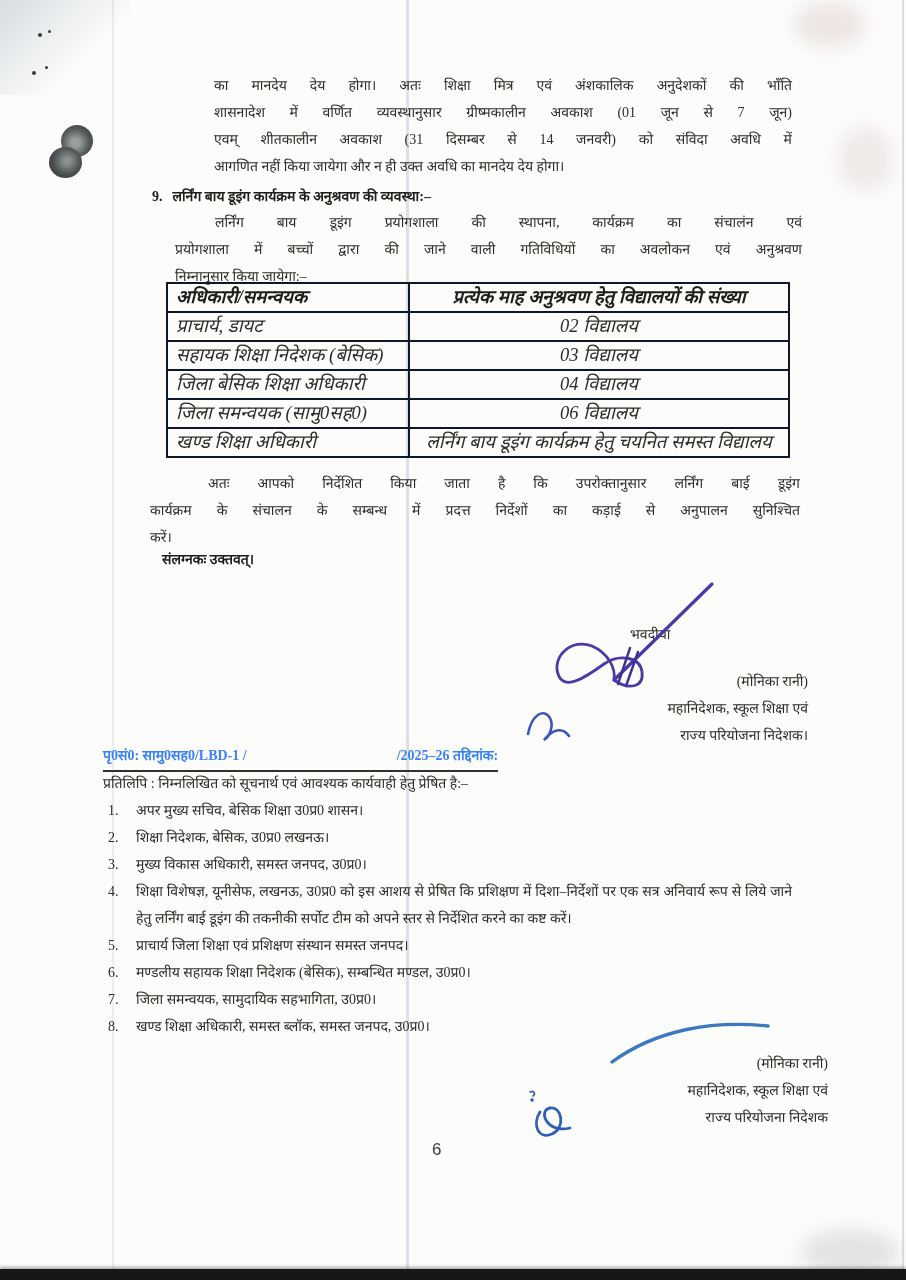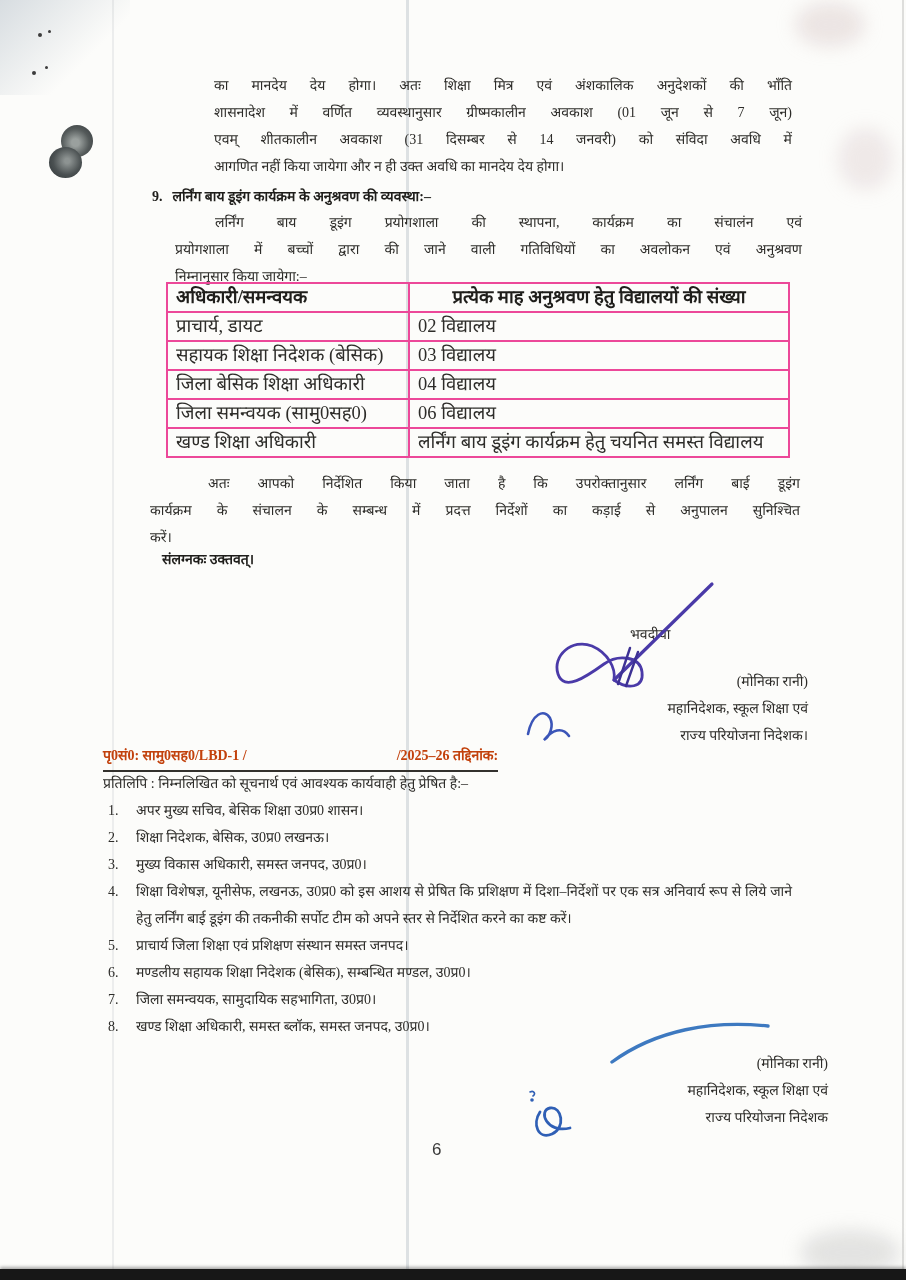--- a/index.html
+++ b/index.html
@@ -35,36 +35,36 @@
   .sec9-head .num{margin-right:10px;}
   .sec9-body{left:175px;top:209px;width:627px;}
   .sec9-body .indent{padding-left:40px;}
   .directive{left:150px;top:470px;width:650px;}
   .directive .indent{padding-left:58px;}
   .enclosure{left:150px;top:546px;font-weight:bold;color:#1f1e1b;margin-left:12px;}
   .salutation{left:630px;top:597px;margin-top:24px;}
   .sig-block{text-align:right;line-height:27px;}
   .sig-top{left:528px;top:668px;width:280px;}
   .sig-bottom{left:528px;top:1050px;width:300px;}
-  .ref-line{left:103px;top:742px;font-weight:bold;color:#c2410c;
+  .ref-line{left:103px;top:742px;font-weight:bold;color:#3b82f6;
     border-bottom:2px solid #33312d;padding-bottom:1px;white-space:nowrap;}
   .ref-gap{display:inline-block;width:150px;}
   .copy-intro{left:103px;top:770px;width:700px;}
   .copy-list{left:108px;top:797px;width:684px;}
   .copy-item{display:flex;margin:0;}
   .copy-item .no{width:28px;flex:0 0 28px;}
   .copy-item .txt{flex:1;text-align:justify;}
   .page-number{left:432px;top:1136px;font-size:17px;font-family:"Liberation Sans",sans-serif;color:#3a3a3a;}
   
   .mon-table{position:absolute;left:166px;top:282px;width:624px;z-index:4;
     border-collapse:collapse;font-size:18.5px;color:#2d2c29;}
-  .mon-table th,.mon-table td{border:2px solid #ec4899;padding:1px 8px;line-height:25px;}
+  .mon-table th,.mon-table td{border:2px solid #0f172a;padding:1px 8px;line-height:25px;font-style:italic;}
   .mon-table th{font-weight:bold;color:#1f1e1b;text-align:left;}
   .mon-table th:last-child{text-align:center;}
-  .mon-table td:last-child{width:362px;border-radius:14px;}
+  .mon-table td:last-child{text-align:center;width:362px;border-radius:14px;}
   
   .sig-svg{position:absolute;z-index:5;}
   .sig-main{left:552px;top:580px;width:168px;height:118px;}
   .squig-mid{left:524px;top:704px;width:48px;height:42px;}
   .arc-bottom{left:608px;top:1018px;width:165px;height:48px;}
   .squig-bottom{left:526px;top:1090px;width:58px;height:54px;}
 </style>
 </head>
 <body>
 

